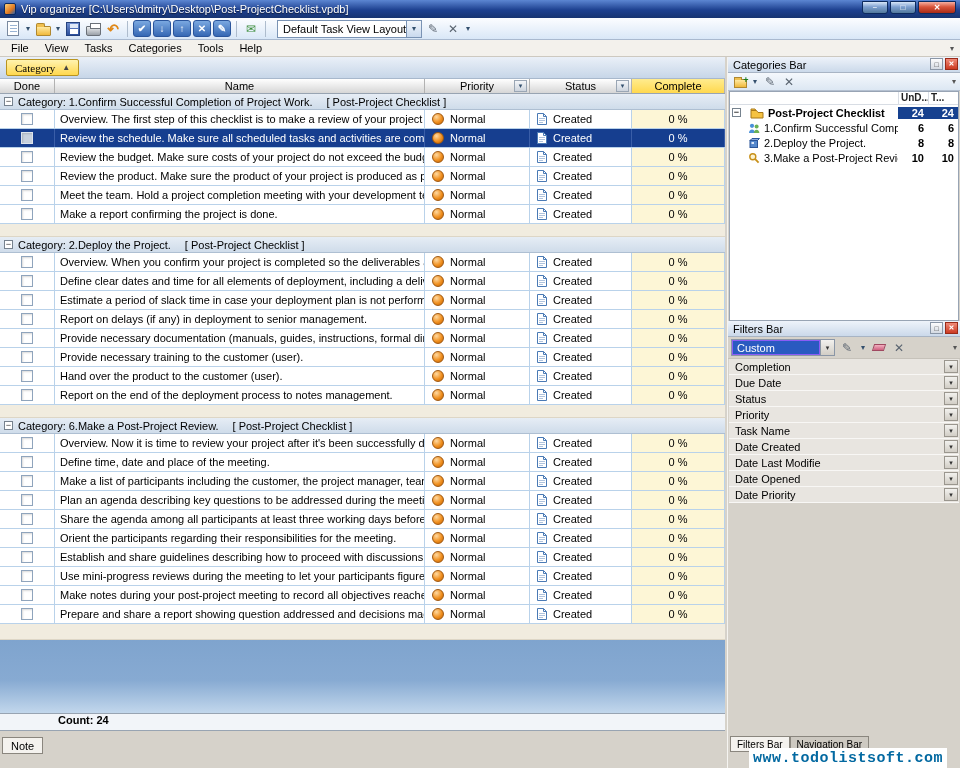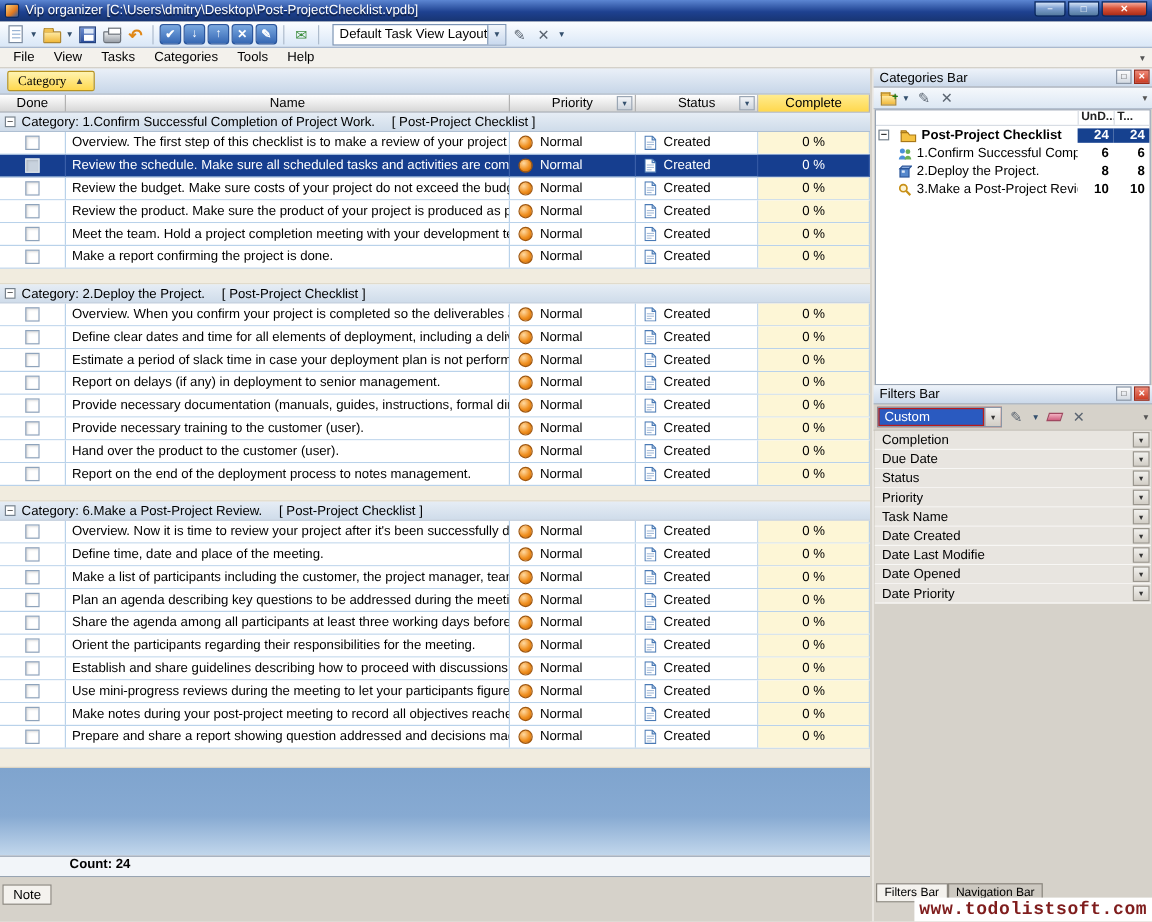--- a/index.html
+++ b/index.html
@@ -127,43 +127,43 @@
   .tree-row { height:15px; display:flex; align-items:center; }
   .tree-label { flex:1; display:flex; align-items:center; gap:4px; overflow:hidden; white-space:nowrap; padding-left:2px; }
   .tree-row.child .tree-label { padding-left:18px; }
   .tree-num { width:30px; text-align:right; padding-right:4px; font-weight:bold; flex:none; }
   .tree-row.root .tree-label { font-weight:bold; }
   .tree-row.root .tree-num { background:#16418f; color:#fff; }
   .tree-ico { display:flex; flex:none; }
 
   .f-toolbar { height:22px; display:flex; align-items:center; gap:4px; padding:0 3px; background:#d6d2ca;
     border-bottom:1px solid #c6c2ba; flex:none; }
-  .fcombo { width:104px; height:17px; border:1px solid #8a96a6; background:#b91c1c; display:flex; align-items:center; }
+  .fcombo { width:104px; height:17px; border:1px solid #8a96a6; background:#8b5cf6; display:flex; align-items:center; }
   .fcombo-text { flex:1; background:#2a5ac0; color:#fff; margin:1px; height:13px; display:flex; align-items:center; padding:0 4px; }
   .fcombo-btn { width:14px; align-self:stretch; background:linear-gradient(#f2f1ee,#d2cec6); border-left:1px solid #8a96a6;
     display:flex; align-items:center; justify-content:center; }
   .eraser { width:12px; height:7px; background:linear-gradient(#f2b0c0,#d06080); border:1px solid #a04860; transform:skewX(-18deg); }
 
   .filter-row { height:16px; background:#e8e5e0; border-bottom:1px solid #f8f7f5; display:flex; align-items:center;
     position:relative; margin:0 1px; flex:none; }
   .filter-label { padding-left:6px; }
   .filter-dd { position:absolute; right:1px; top:1px; width:14px; height:13px; border:1px solid #9a968e;
     background:linear-gradient(#f2f1ee,#d2cec6); display:flex; align-items:center; justify-content:center; }
   .filter-dd .dd-glyph, .fcombo-btn .dd-glyph { font-size:7px; color:#333; }
 
   .panel-void { flex:1; }
   .panel-tabs { height:17px; display:flex; align-items:flex-end; padding-left:2px; flex:none; }
   .ptab { height:16px; display:flex; align-items:center; padding:0 6px; font-size:10px;
     border:1px solid #8a867e; background:#cdc9c1; }
   .ptab.active { background:#f4f2ee; }
   .panel-bottom { height:16px; flex:none; }
 
-  .watermark { position:absolute; right:0; bottom:0; height:20px; background:#fff; z-index:50;
+  .watermark { position:absolute; right:13px; bottom:0; height:20px; background:#fff; z-index:50;
     display:flex; align-items:center; padding:0 4px; font-family:"Liberation Mono", monospace;
-    font-weight:bold; font-size:15px; color:#7f1d1d; letter-spacing:.5px;margin-top:18px; }
+    font-weight:bold; font-size:15px; color:#0369a1; letter-spacing:.5px;margin-top:18px; }
 </style>
 </head>
 <body>
 
 <div class="titlebar">
   <span class="app-icon"></span>
   <span class="title-text">Vip organizer [C:\Users\dmitry\Desktop\Post-ProjectChecklist.vpdb]</span>
   <span class="win-buttons">
     <span class="win-btn">−</span>
     <span class="win-btn">□</span>

